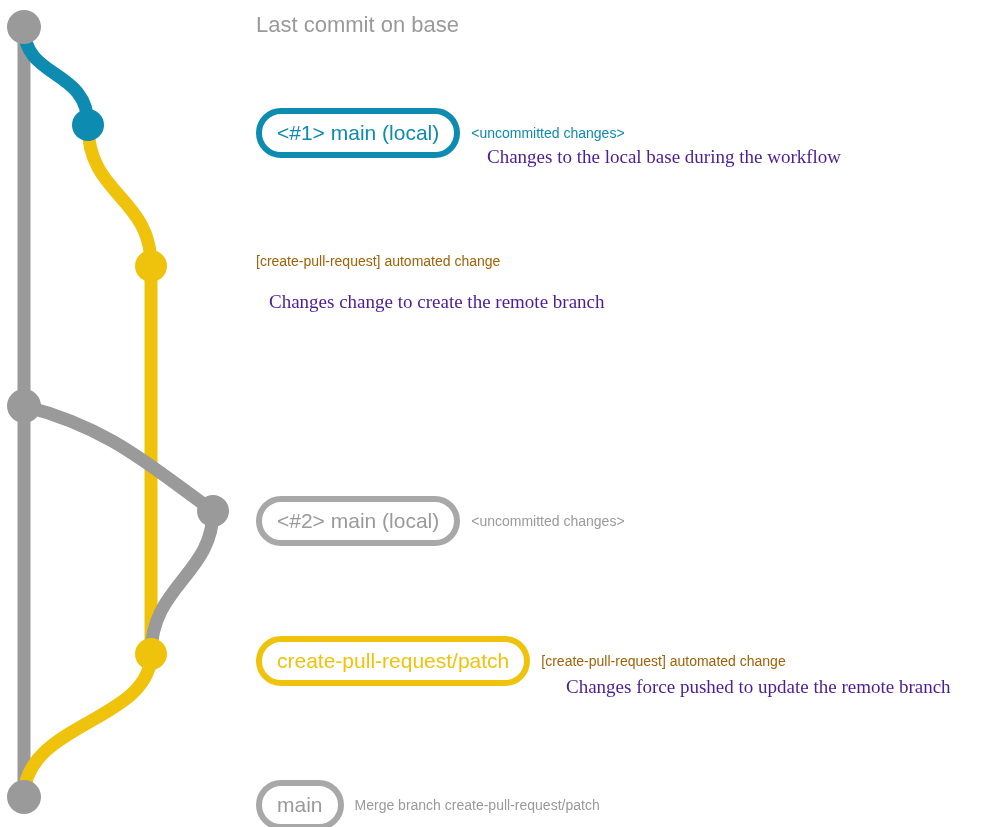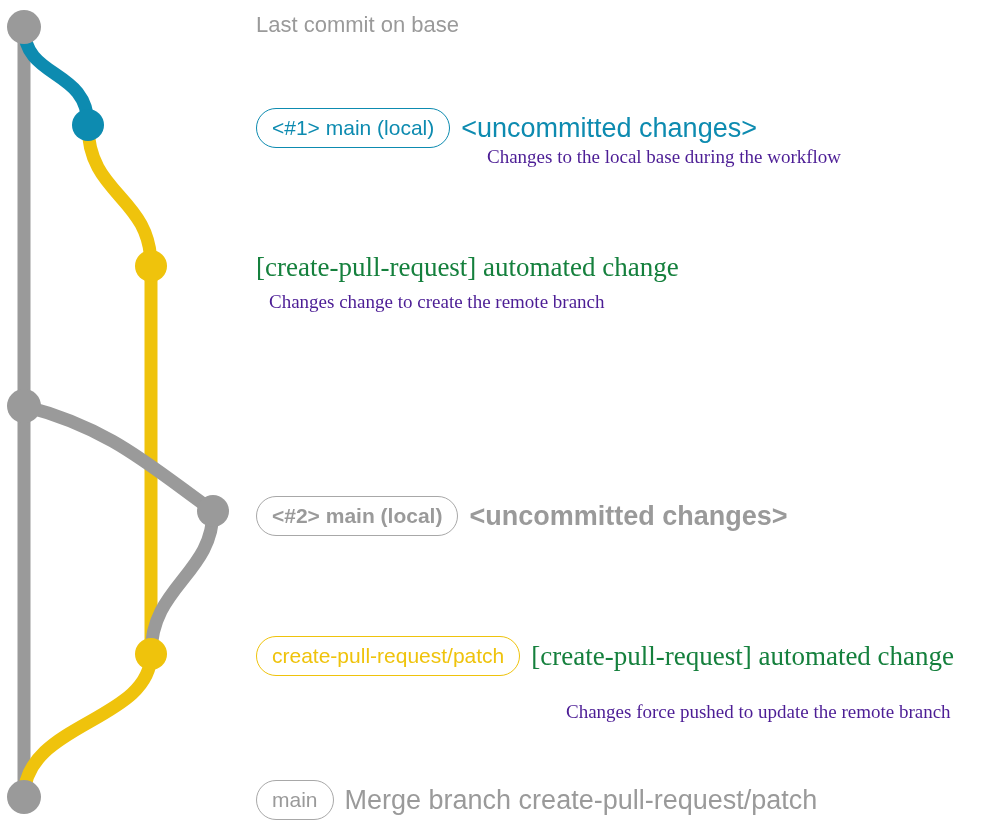--- a/index.html
+++ b/index.html
@@ -29,40 +29,40 @@
     position: absolute;
     display: flex;
     align-items: center;
     white-space: nowrap;
   }
   .pill {
     display: inline-flex;
     align-items: center;
     justify-content: center;
     border-radius: 999px;
-    border: 1px solid #be185d;
+    border: 6px solid #be185d;
     color: #999999;
     background: #ffffff;
     font-family: "Liberation Sans", sans-serif;
     font-size: 21px;
     line-height: 1;
     padding: 8px 15px 9px 15px;
     box-sizing: border-box;
   }
   .pill.blue { border-color: #0d8bb0; color: #0d8bb0; }
   .pill.yellow { border-color: #efc30c; color: #efc30c; }
   .pill.gray { border-color: #a8a8a8; color: #9a9a9a; }
   .subject {
     font-family: "Liberation Sans", sans-serif;
-    font-size: 27px;
+    font-size: 14px;
     line-height: 1;
     margin-left: 11px;
   }
   .subject.blue { color: #0d8bb0; }
-  .subject.yellow { color: #15803d; font-family: Liberation Serif, serif; }
+  .subject.yellow { color: #a16207; }
   .subject.gray { color: #9a9a9a; }
   .subject.plain-gray { color: #9a9a9a; }
   .note {
     position: absolute;
     font-family: "Liberation Serif", serif;
     font-size: 19px;
     line-height: 1;
     color: #4c1d95;
     white-space: nowrap;
   }
@@ -112,29 +112,29 @@
     <span class="subject blue">&lt;uncommitted changes&gt;</span>
   </div>
   <div class="note" style="left:487px; top:147px;">Changes to the local base during the workflow</div>
 
   <div class="row" style="left:256px; top:254px;">
     <span class="subject yellow" style="margin-left:0;">[create-pull-request] automated change</span>
   </div>
   <div class="note" style="left:269px; top:292px;">Changes change to create the remote branch</div>
 
 
-  <div class="row" style="left:256px; top:496px;font-weight:bold;">
+  <div class="row" style="left:256px; top:496px;">
     <span class="pill gray">&lt;#2&gt; main (local)</span>
     <span class="subject gray">&lt;uncommitted changes&gt;</span>
   </div>
 
   <div class="row" style="left:256px; top:636px;">
     <span class="pill yellow">create-pull-request/patch</span>
     <span class="subject yellow">[create-pull-request] automated change</span>
   </div>
-  <div class="note" style="left:566px; top:677px;margin-top:25px;">Changes force pushed to update the remote branch</div>
+  <div class="note" style="left:566px; top:677px;">Changes force pushed to update the remote branch</div>
 
   <div class="row" style="left:256px; top:780px;">
     <span class="pill gray">main</span>
     <span class="subject plain-gray">Merge branch create-pull-request/patch</span>
   </div>
 
 </div>
 
 </body></html>

